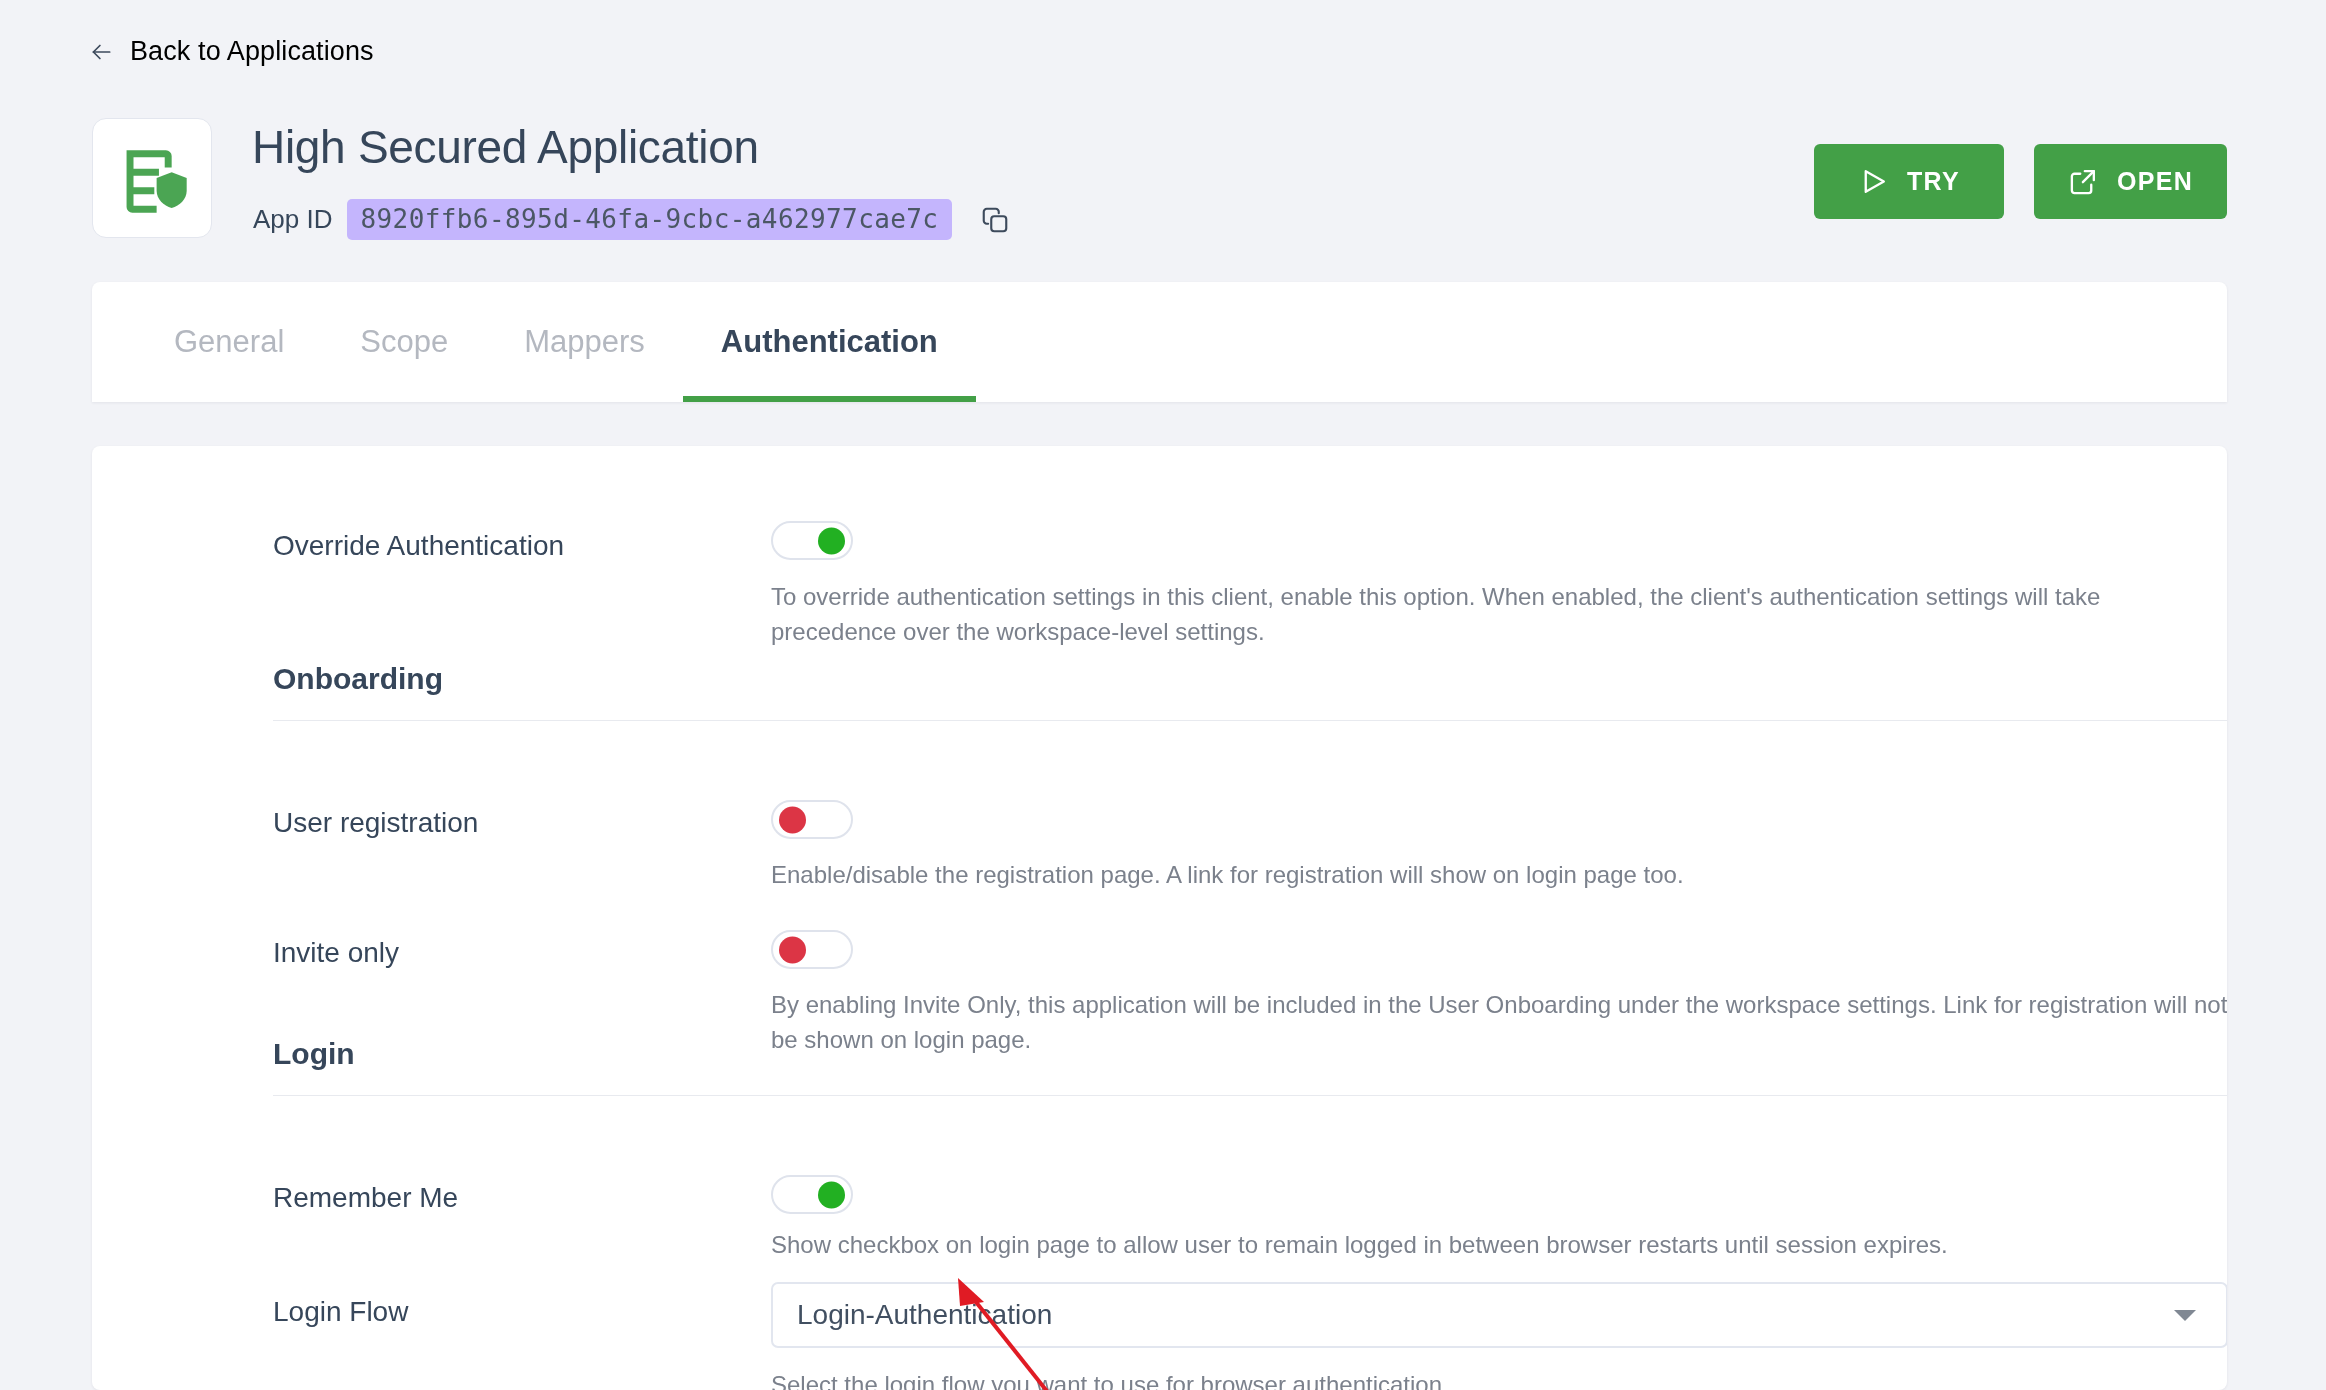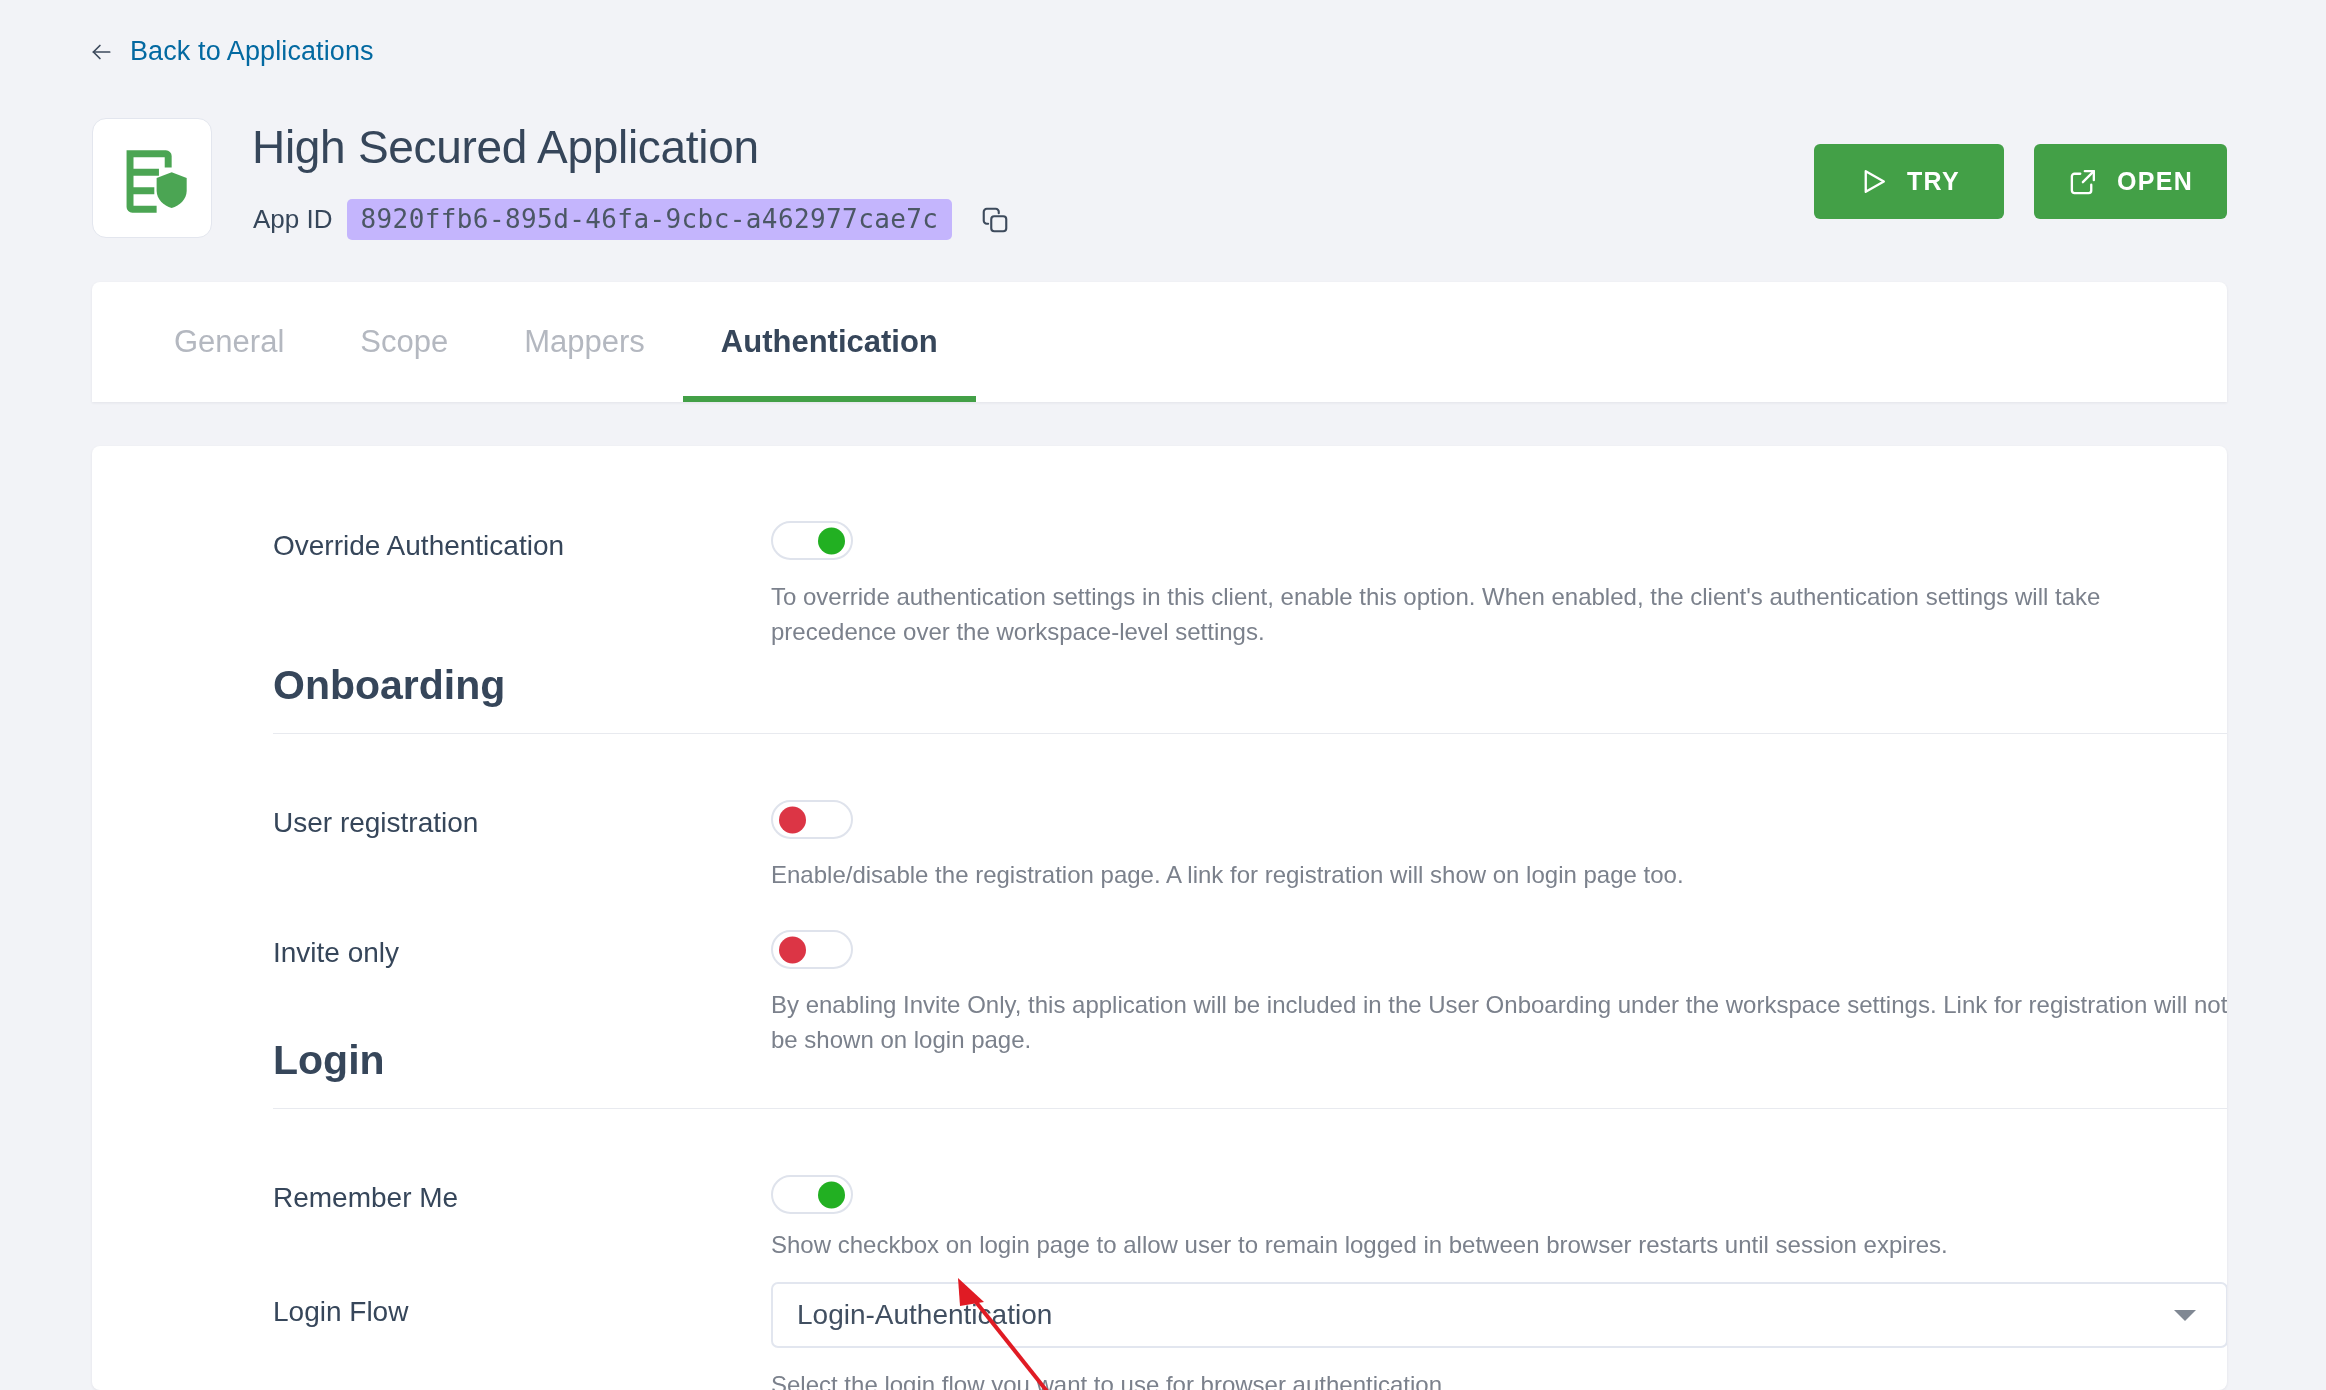--- a/index.html
+++ b/index.html
@@ -31,21 +31,21 @@
     user-select: none;
   }
   .back-arrow {
     width: 26px;
     height: 26px;
     display: block;
     color: #3d4a5c;
   }
   .back-label {
     font-size: 27px;
-    color: #0369a1;
+    color: #000000;
     letter-spacing: 0.1px;
   }
 
   
   .app-header {
     position: absolute;
     left: 92px;
     top: 116px;
     right: 99px;
     height: 140px;
@@ -234,21 +234,21 @@
     width: 1460px;
   }
 
   
   .section {
     position: absolute;
     left: 181px;
     width: 1955px;
   }
   .section-title {
-    font-size: 41px;
+    font-size: 30px;
     font-weight: 700;
     color: #36465a;
     padding-bottom: 24px;
   }
   .section-rule {
     height: 1px;
     background: #e8eaef;
     width: 100%;
   }
 

